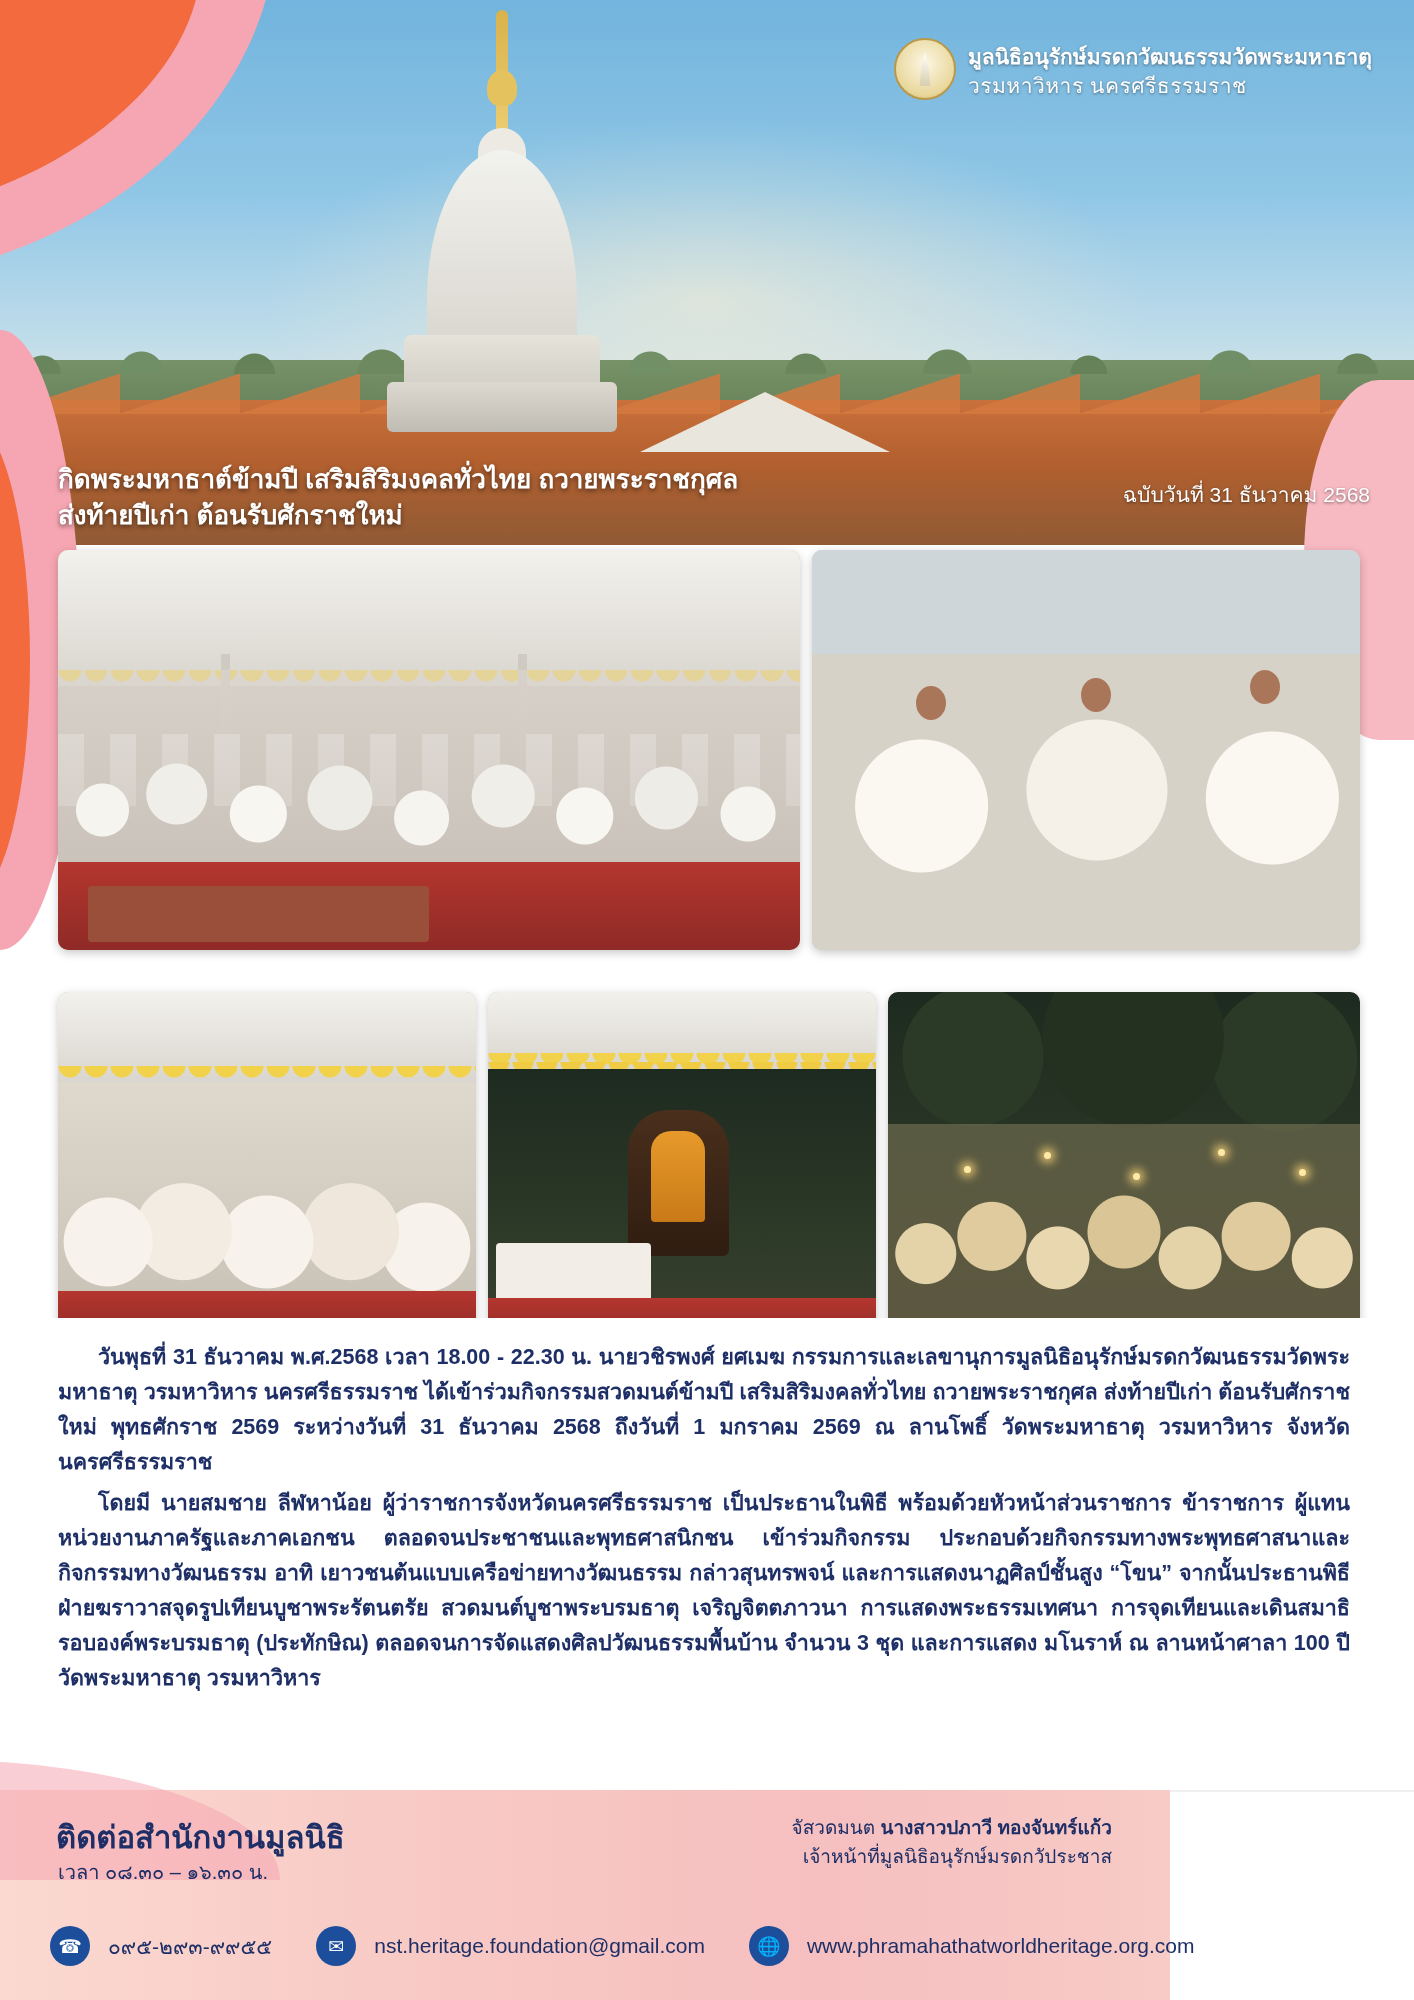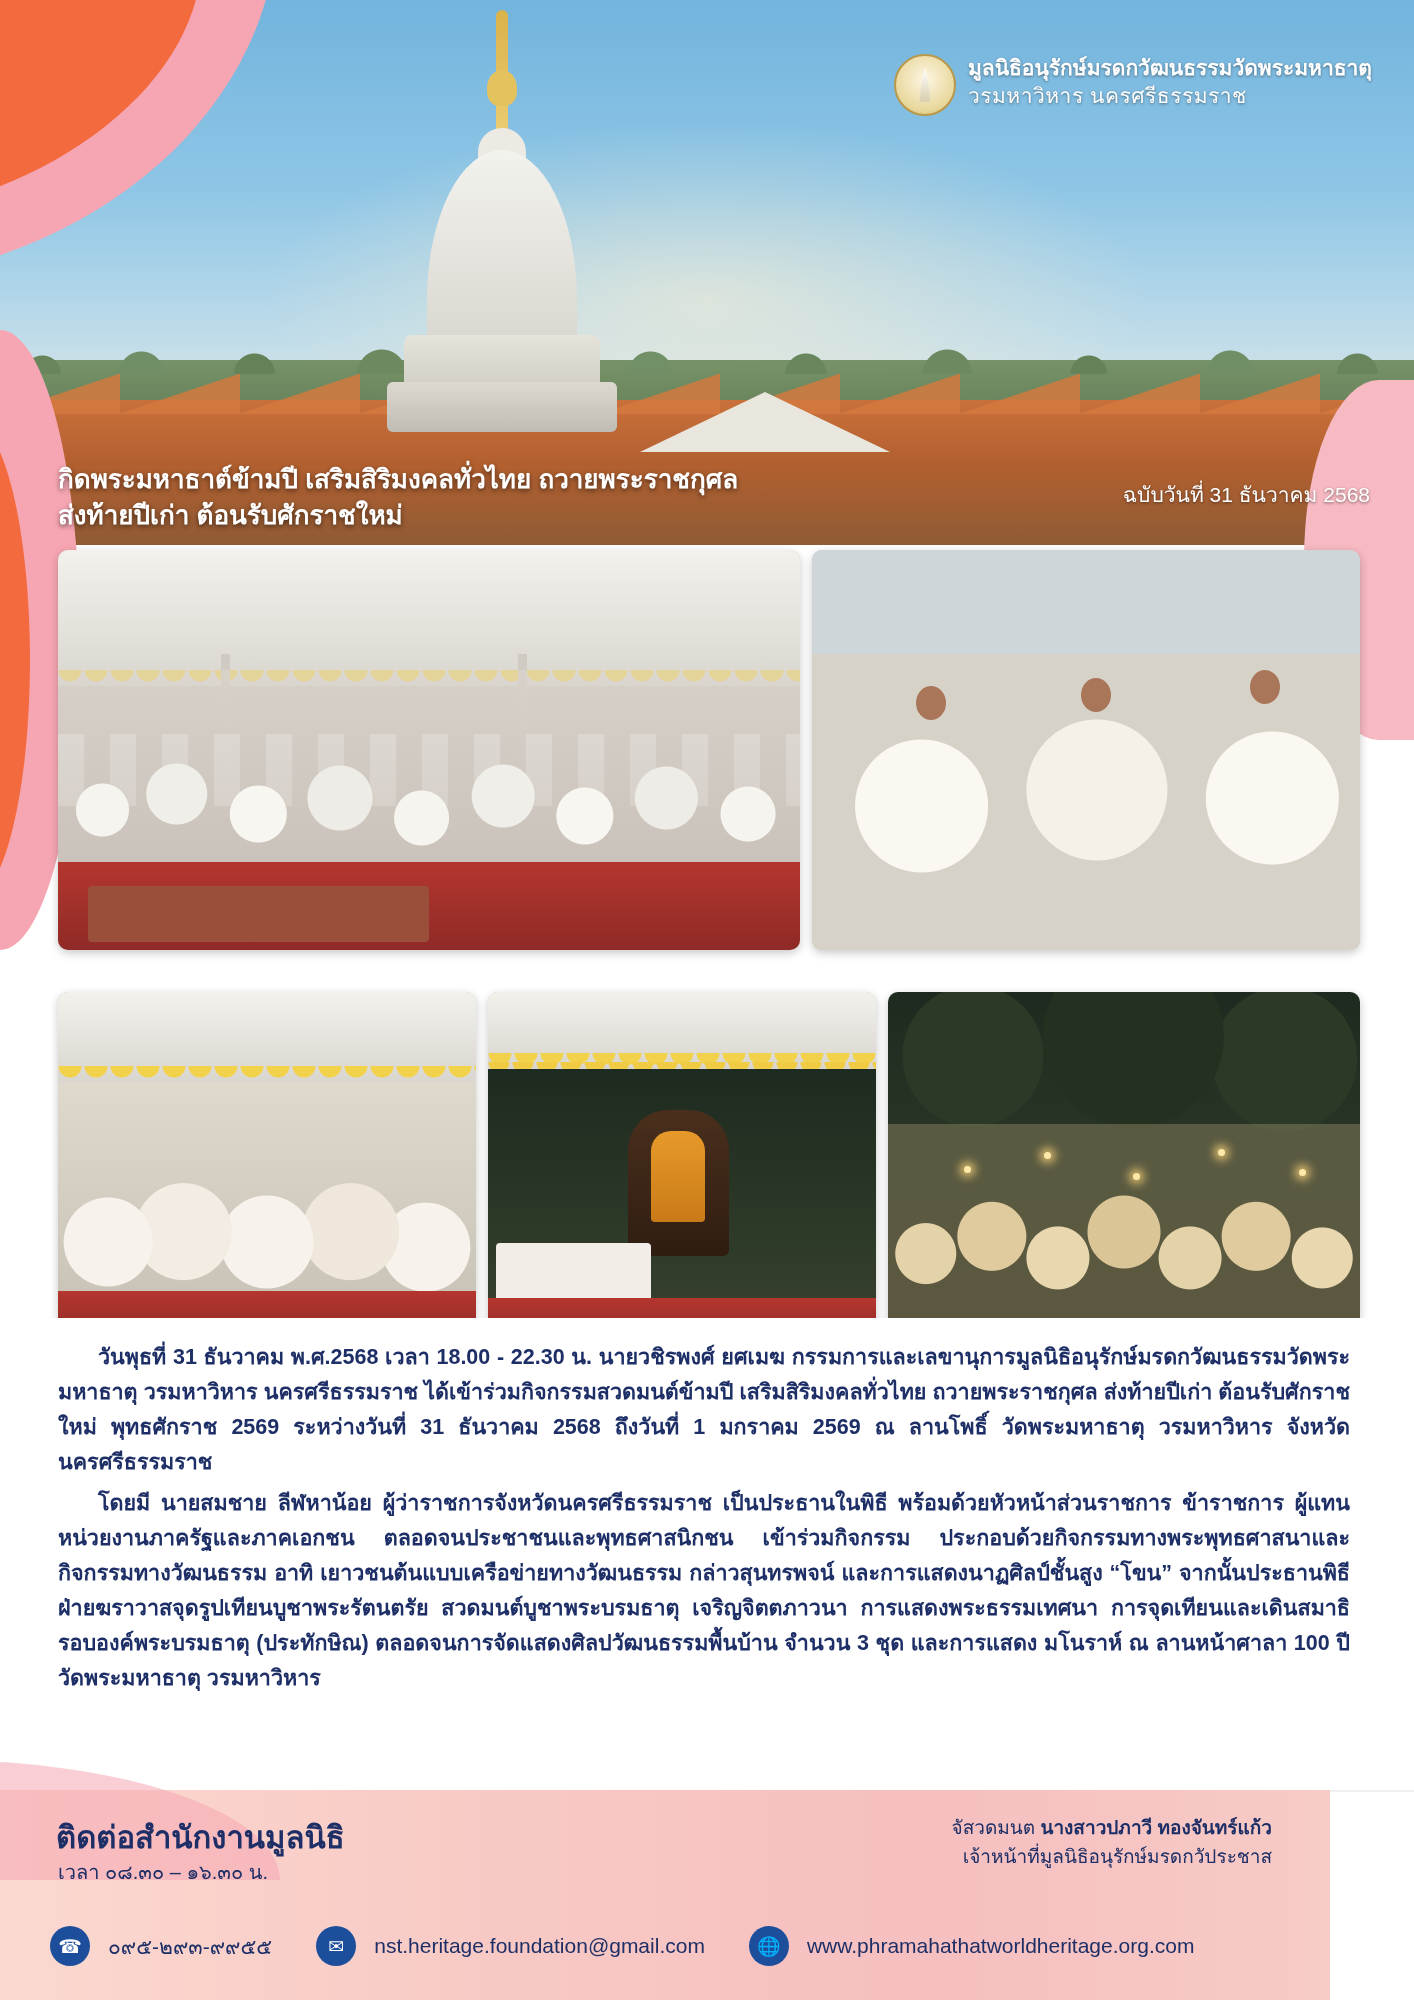--- a/index.html
+++ b/index.html
@@ -174,23 +174,22 @@
     width: 230px; height: 50px;
     margin-left: -115px;
     background: linear-gradient(#ded9d0, #bfbcb3);
     border-radius: 6px;
   }
 
   
   .brand {
     position: absolute;
     right: 42px; top: 38px;
-    display: flex; align-items: flex-start; gap: 12px;
+    display: flex; align-items: flex-end; gap: 12px;
     z-index: 6;
-    margin-top: 16px;
   }
   .brand-seal {
     width: 62px; height: 62px;
     border-radius: 50%;
     background: radial-gradient(circle at 50% 40%, #fdf6e3, #e8d79b 70%, #c6a84e 100%);
     border: 2px solid #b9984a;
     display: flex; align-items: center; justify-content: center;
   }
   .brand-seal .mini-stupa {
     width: 16px; height: 34px;
@@ -380,21 +379,21 @@
     text-indent: 40px;
     text-align: justify;
     margin-bottom: 6px;
     font-weight: 600;
   }
 
   
   .footer {
     position: absolute;
     left: 0; bottom: 0;
-    width: 1330px; height: 210px;
+    width: 1170px; height: 210px;
     background: linear-gradient(90deg, #fbd9d0 0%, #f8c9c4 38%, #f6bfc0 70%, #f7cbc6 100%);
     z-index: 6;
     text-decoration: underline;
   }
   .footer::before {
     content: "";
     position: absolute; left: -60px; top: -30px;
     width: 340px; height: 120px;
     background: #f6a6b2;
     border-radius: 0 100% 0 0;

